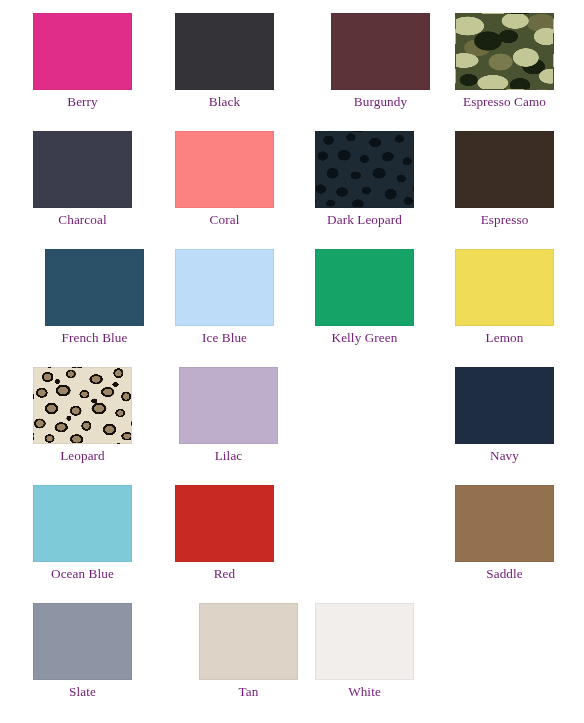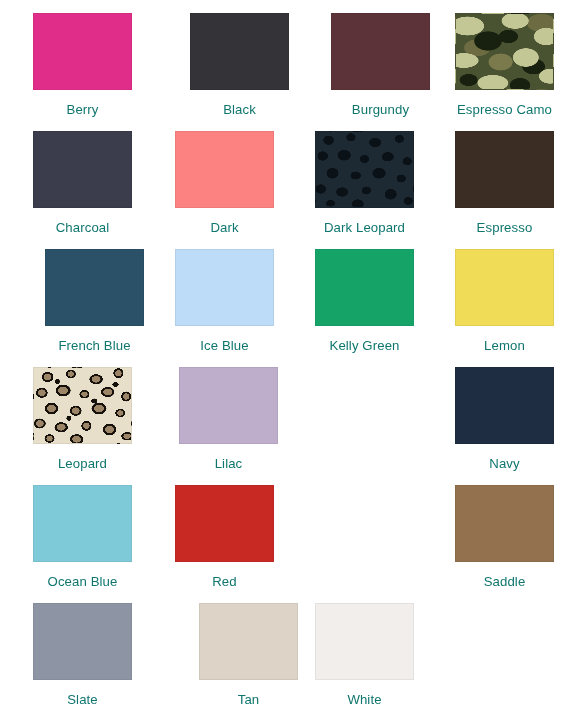--- a/index.html
+++ b/index.html
@@ -35,26 +35,27 @@
     width: 99px;
     height: 77px;
     box-sizing: border-box;
     border: 1px solid rgba(0, 0, 0, 0.055);
     background-color: #cccccc;
     display: block;
   }
 
   .swatch-label {
     display: block;
-    margin-top: 12px;
+    margin-top: 4px;
     font-size: 13.2px;
     line-height: 16px;
-    color: #0f766e;
+    color: #701a75;
     letter-spacing: 0.1px;
     white-space: nowrap;
+    font-family: Liberation Serif, serif;
   }
 
   
 
   .pat-classic-camo {
     background-color: #4a5331;
     background-image:
       radial-gradient(ellipse 26px 15px at 12% 16%, #c3c795 0 62%, transparent 64%),
       radial-gradient(ellipse 22px 13px at 61% 9%,  #c3c795 0 60%, transparent 63%),
       radial-gradient(ellipse 20px 14px at 93% 30%, #c3c795 0 60%, transparent 63%),
@@ -127,39 +128,39 @@
   }
 </style>
 </head>
 <body style="background-color: rgb(255, 255, 255);">
 
 <div id="swatch-grid">
     <div class="swatch-cell" style="left: 33px; top: 13px;">
       <div class="swatch-chip" style="background-color: rgb(224, 45, 138);"></div>
       <span class="swatch-label">Berry</span>
     </div>
-    <div class="swatch-cell" style="left: 190px; top: 13px;">
+    <div class="swatch-cell" style="left: 175px; top: 13px;">
       <div class="swatch-chip" style="background-color: rgb(52, 51, 56);"></div>
       <span class="swatch-label">Black</span>
     </div>
     <div class="swatch-cell" style="left: 315px; top: 13px; padding-left: 16px;">
       <div class="swatch-chip" style="background-color: rgb(91, 51, 56);"></div>
       <span class="swatch-label">Burgundy</span>
     </div>
     <div class="swatch-cell" style="left: 455px; top: 13px;">
       <div class="swatch-chip pat-classic-camo"></div>
       <span class="swatch-label">Espresso Camo</span>
     </div>
     <div class="swatch-cell" style="left: 33px; top: 131px;">
       <div class="swatch-chip" style="background-color: rgb(59, 60, 76);"></div>
       <span class="swatch-label">Charcoal</span>
     </div>
     <div class="swatch-cell" style="left: 175px; top: 131px;">
       <div class="swatch-chip" style="background-color: rgb(252, 129, 129);"></div>
-      <span class="swatch-label">Dark</span>
+      <span class="swatch-label">Coral</span>
     </div>
     <div class="swatch-cell" style="left: 315px; top: 131px;">
       <div class="swatch-chip pat-dark-leopard"></div>
       <span class="swatch-label">Dark Leopard</span>
     </div>
     <div class="swatch-cell" style="left: 455px; top: 131px;">
       <div class="swatch-chip" style="background-color: rgb(59, 45, 36);"></div>
       <span class="swatch-label">Espresso</span>
     </div>
     <div class="swatch-cell" style="left: 33px; top: 249px; padding-left: 12px;">

